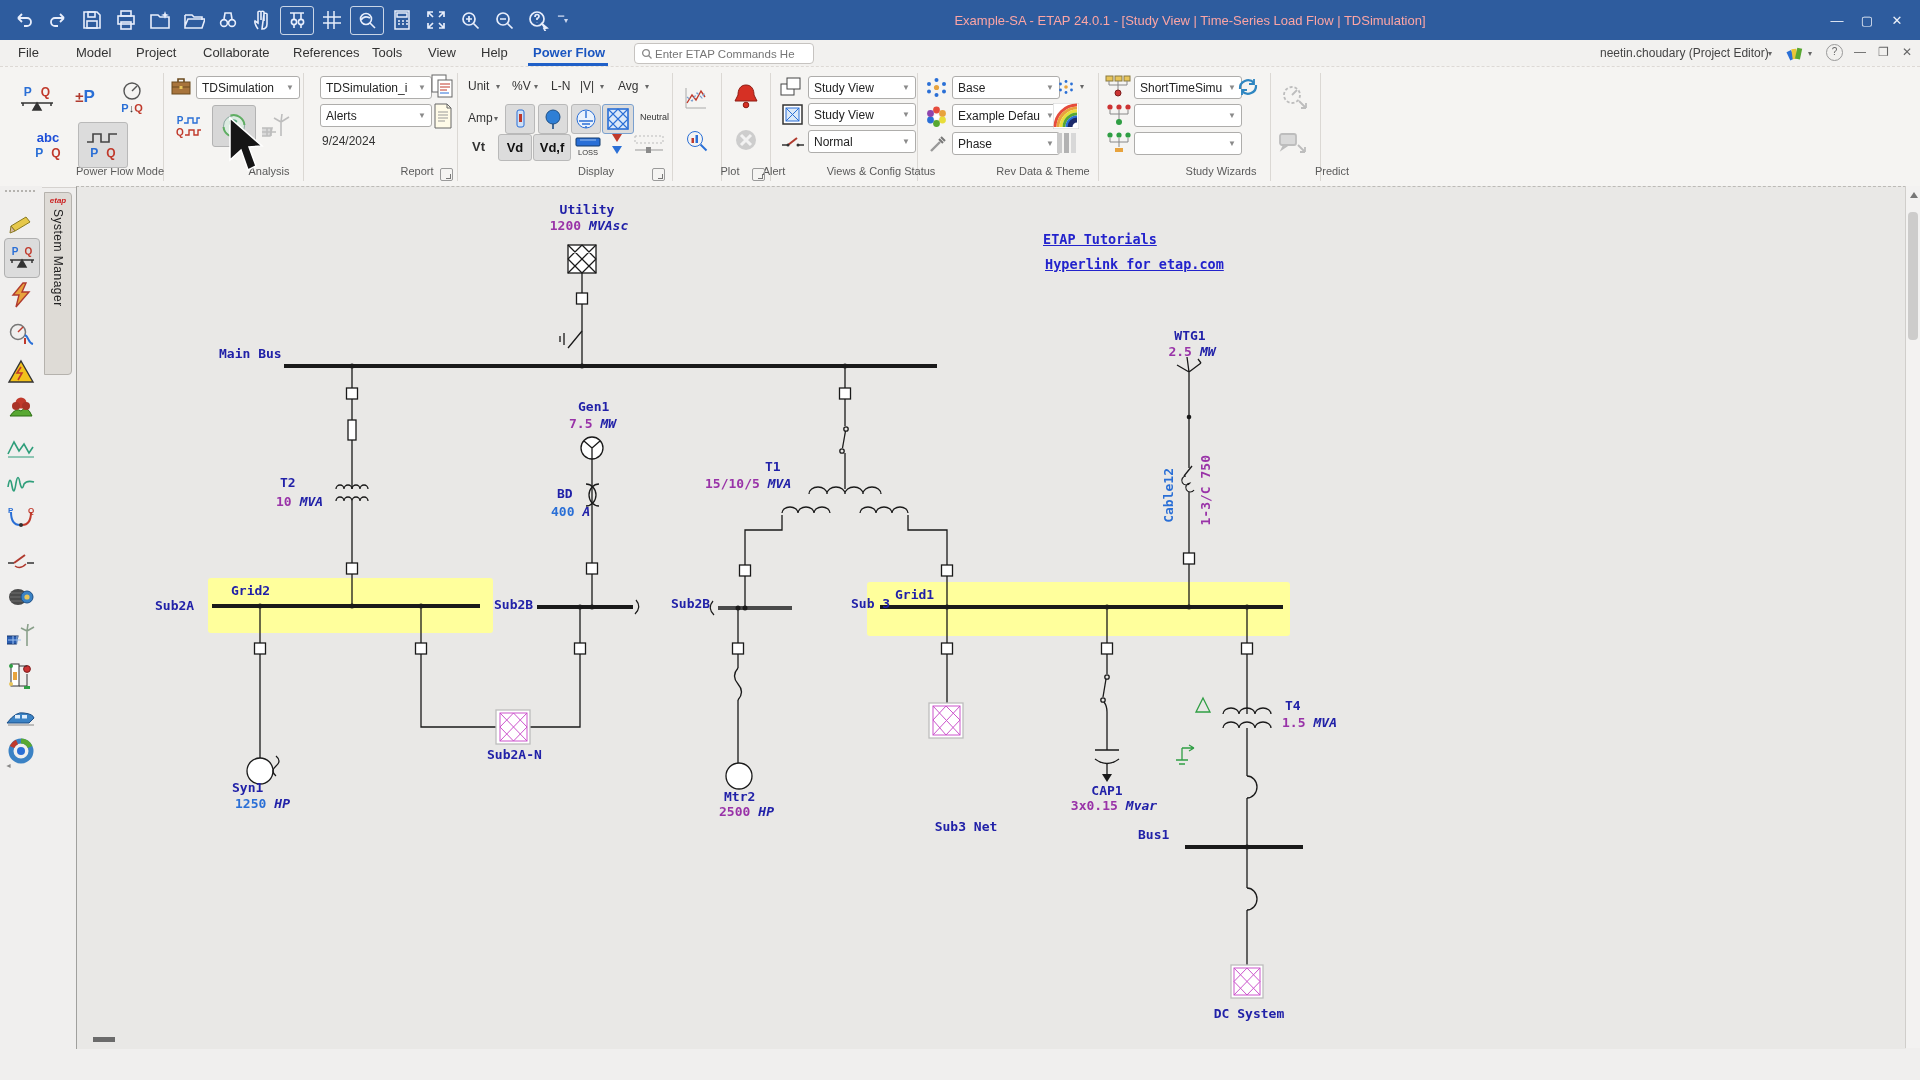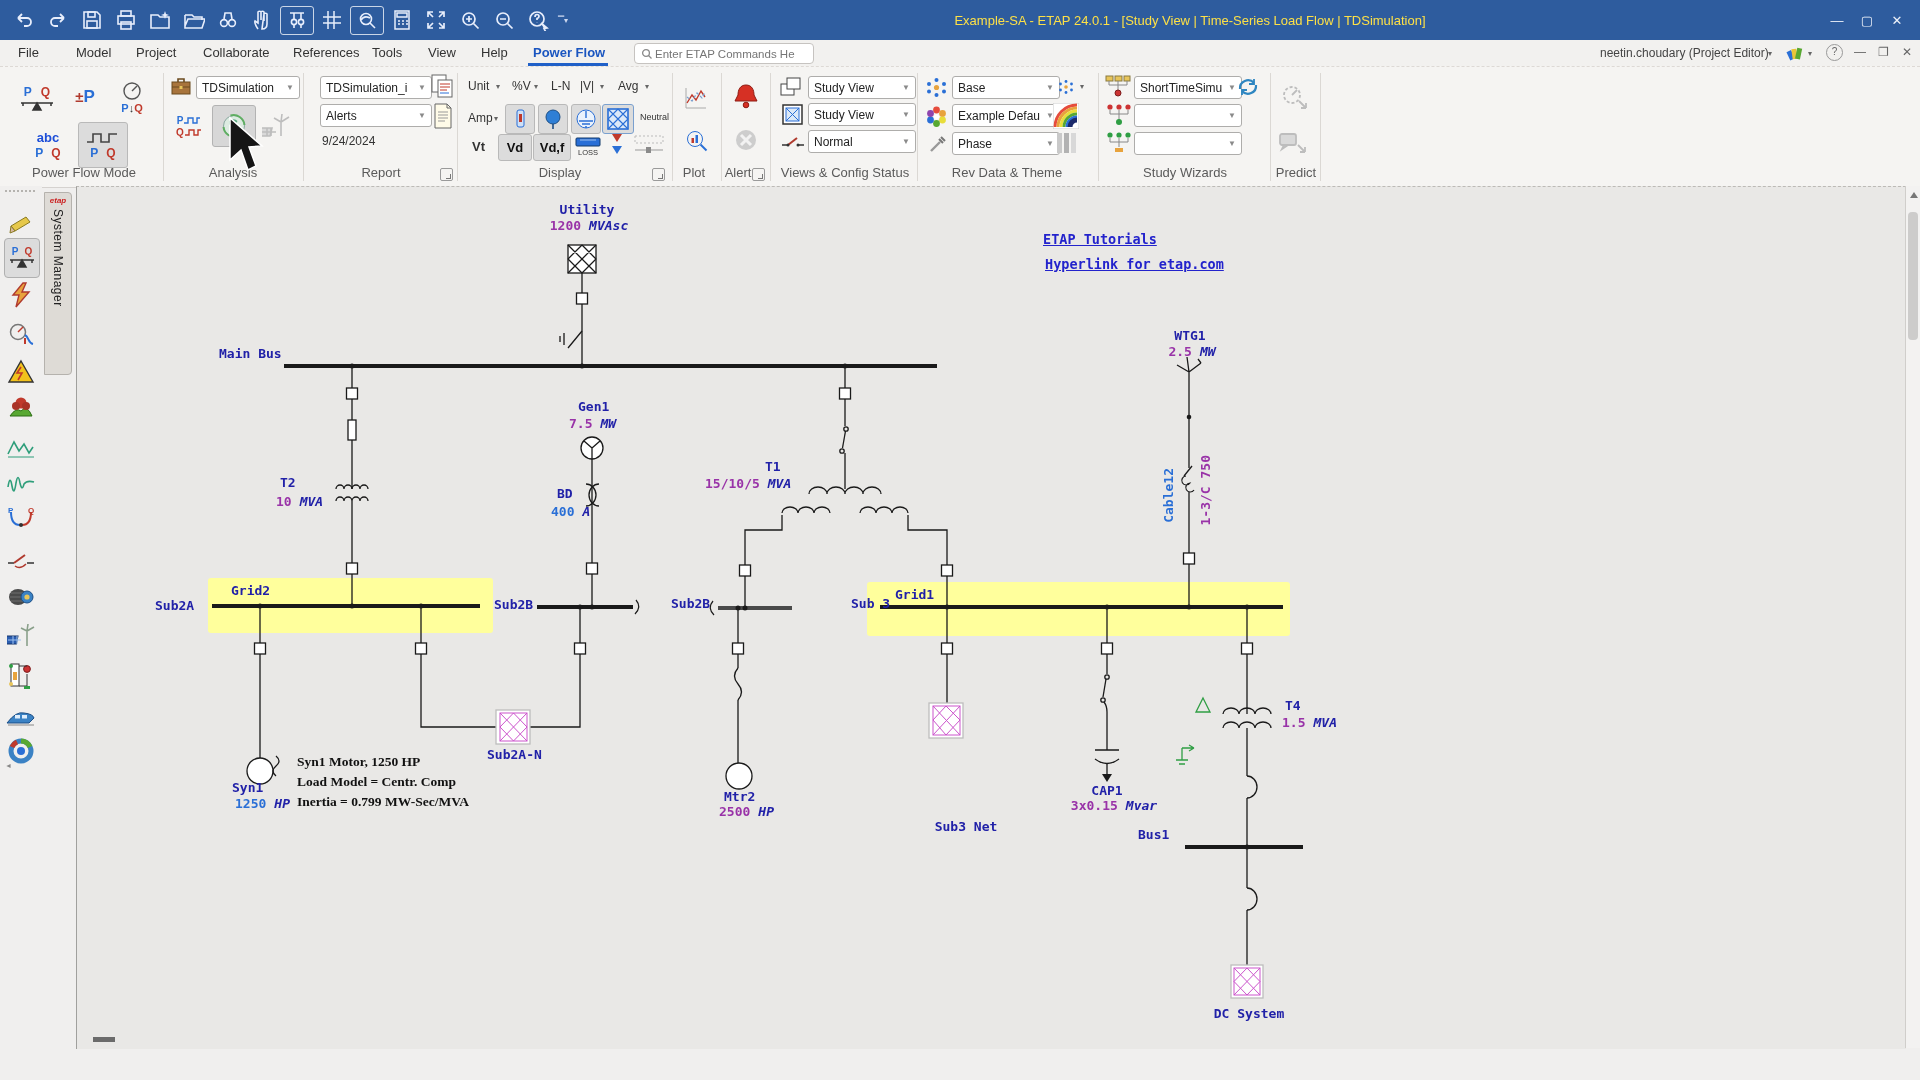--- a/index.html
+++ b/index.html
@@ -4,37 +4,37 @@
 <style>
   html,body{margin:0;padding:0;background:#555;}
   #app{position:relative;width:1920px;height:1080px;background:#f0efee;overflow:hidden;
        font-family:"Liberation Sans",sans-serif;-webkit-font-smoothing:antialiased;}
   .abs{position:absolute;}
   
   .titlebar{left:0;top:0;width:1920px;height:40px;background:#2e5c9e;display:flex;align-items:center;}
   .qrow{display:flex;align-items:center;margin-left:8px;gap:2px;}
   .ti{width:32px;height:27px;display:flex;align-items:center;justify-content:center;border-radius:3px;}
   .ti.boxed{border:1px solid rgba(255,255,255,.75);}
-  .wtitle{color:#fde047;font-size:13px;white-space:nowrap;}
+  .wtitle{color:#fca5a5;font-size:13px;white-space:nowrap;}
   .wbtn{color:#eef2fa;font-size:13px;width:30px;text-align:center;}
   
   .menubar{left:0;top:40px;width:1920px;height:26px;background:#f2f1ef;border-bottom:1px solid #e0ddd9;}
   .mitem{position:absolute;top:5px;font-size:13px;color:#333;}
   .mitem.active{color:#1a55c0;font-weight:bold;}
   .pf-underline{position:absolute;top:23px;height:3px;background:#2060c8;}
   .cmdbox{position:absolute;left:634px;top:3px;width:172px;height:19px;background:#fff;border:1px solid #c6c3c0;
           border-radius:4px;display:flex;align-items:center;padding-left:6px;}
   .cmdbox input{border:none;outline:none;font-size:11.5px;width:140px;color:#444;background:transparent;
                 font-family:"Liberation Sans",sans-serif;}
   .usr{position:absolute;top:6px;font-size:12px;color:#444;white-space:nowrap;}
   .mgl{position:absolute;top:5px;font-size:12px;color:#666;}
   
   .ribbon{left:0;top:66px;width:1920px;height:120px;background:#f5f4f2;border-bottom:1px solid #d5d2cf;border-top:1px dashed #ddd9d5;}
   .vsep{position:absolute;top:6px;height:108px;width:1px;background:#dbd8d4;}
-  .glabel{position:absolute;top:98px;font-size:13px;color:#5a5a5a;transform:translateX(-50%);white-space:nowrap;}
+  .glabel{position:absolute;top:98px;font-size:11px;color:#5a5a5a;transform:translateX(-50%);white-space:nowrap;margin-left:36px;}
   .dd{position:absolute;height:21px;background:#fff;border:1px solid #aeadab;border-radius:3px;display:flex;
       align-items:center;justify-content:space-between;padding:0 5px;font-size:12px;color:#222;white-space:nowrap;overflow:hidden;}
   .caret{color:#8a8a8a;font-size:8px;margin-left:4px;flex:none;}
   .icobtn{position:absolute;display:flex;flex-direction:column;align-items:center;justify-content:center;gap:1px;}
   .sel{background:#dcdcdc;border:1px solid #b9b9b9;border-radius:3px;}
   .hov{background:#d7d7d7;border:1px solid #b3b3b3;border-radius:3px;}
   .rtxt{position:absolute;font-size:12px;color:#333;white-space:nowrap;}
   .launcher{position:absolute;top:101px;width:11px;height:11px;border:1px solid #9a9a9a;border-radius:2px;}
   .launcher:after{content:"";position:absolute;right:1px;bottom:1px;width:4px;height:4px;border-right:1.5px solid #777;border-bottom:1.5px solid #777;}
   .P{color:#2a6fd6;font-weight:bold;}.Q{color:#c0392b;font-weight:bold;}
@@ -923,25 +923,20 @@
   <span class="lbl mono bl vlabel" style="left:1161px;top:468px;">Cable12</span>
   <span class="lbl mono pu vlabel" style="left:1198px;top:455px;">1-3/C 750</span>
   <span class="lbl mono nv" style="left:231px;top:583px;">Grid2</span>
   <span class="lbl mono nv" style="left:155px;top:598px;">Sub2A</span>
   <span class="lbl mono nv" style="left:494px;top:597px;">Sub2B</span>
   <span class="lbl mono nv" style="left:671px;top:596px;">Sub2B</span>
   <span class="lbl mono nv" style="left:895px;top:587px;">Grid1</span>
   <span class="lbl mono nv" style="left:851px;top:596px;">Sub 3</span>
   <span class="lbl mono nv" style="left:232px;top:780px;">Syn1</span>
   <span class="lbl mono" style="left:235px;top:796px;"><span class="bl">1250</span><span class="nv u">HP</span></span>
-  <div class="anno" style="left:297px;top:752px;">
-    <div>Syn1 Motor, 1250 HP</div>
-    <div>Load Model = Centr. Comp</div>
-    <div>Inertia = 0.799 MW-Sec/MVA</div>
-  </div>
   <span class="lbl mono nv" style="left:487px;top:747px;">Sub2A-N</span>
   <span class="lbl mono nv" style="left:724px;top:789px;">Mtr2</span>
   <span class="lbl mono" style="left:719px;top:804px;"><span class="pu">2500</span><span class="nv u">HP</span></span>
   <span class="lbl mono nv ctr" style="left:966px;top:784px;margin-top:35px;">Sub3 Net</span>
   <span class="lbl mono nv ctr" style="left:1107px;top:783px;">CAP1</span>
   <span class="lbl mono ctr" style="left:1114px;top:798px;"><span class="pu">3x0.15</span><span class="nv u">Mvar</span></span>
   <span class="lbl mono nv" style="left:1285px;top:698px;">T4</span>
   <span class="lbl mono" style="left:1282px;top:715px;"><span class="pu">1.5</span><span class="nv u">MVA</span></span>
   <span class="lbl mono nv" style="left:1138px;top:827px;">Bus1</span>
   <span class="lbl mono nv ctr" style="left:1249px;top:1006px;">DC System</span>

